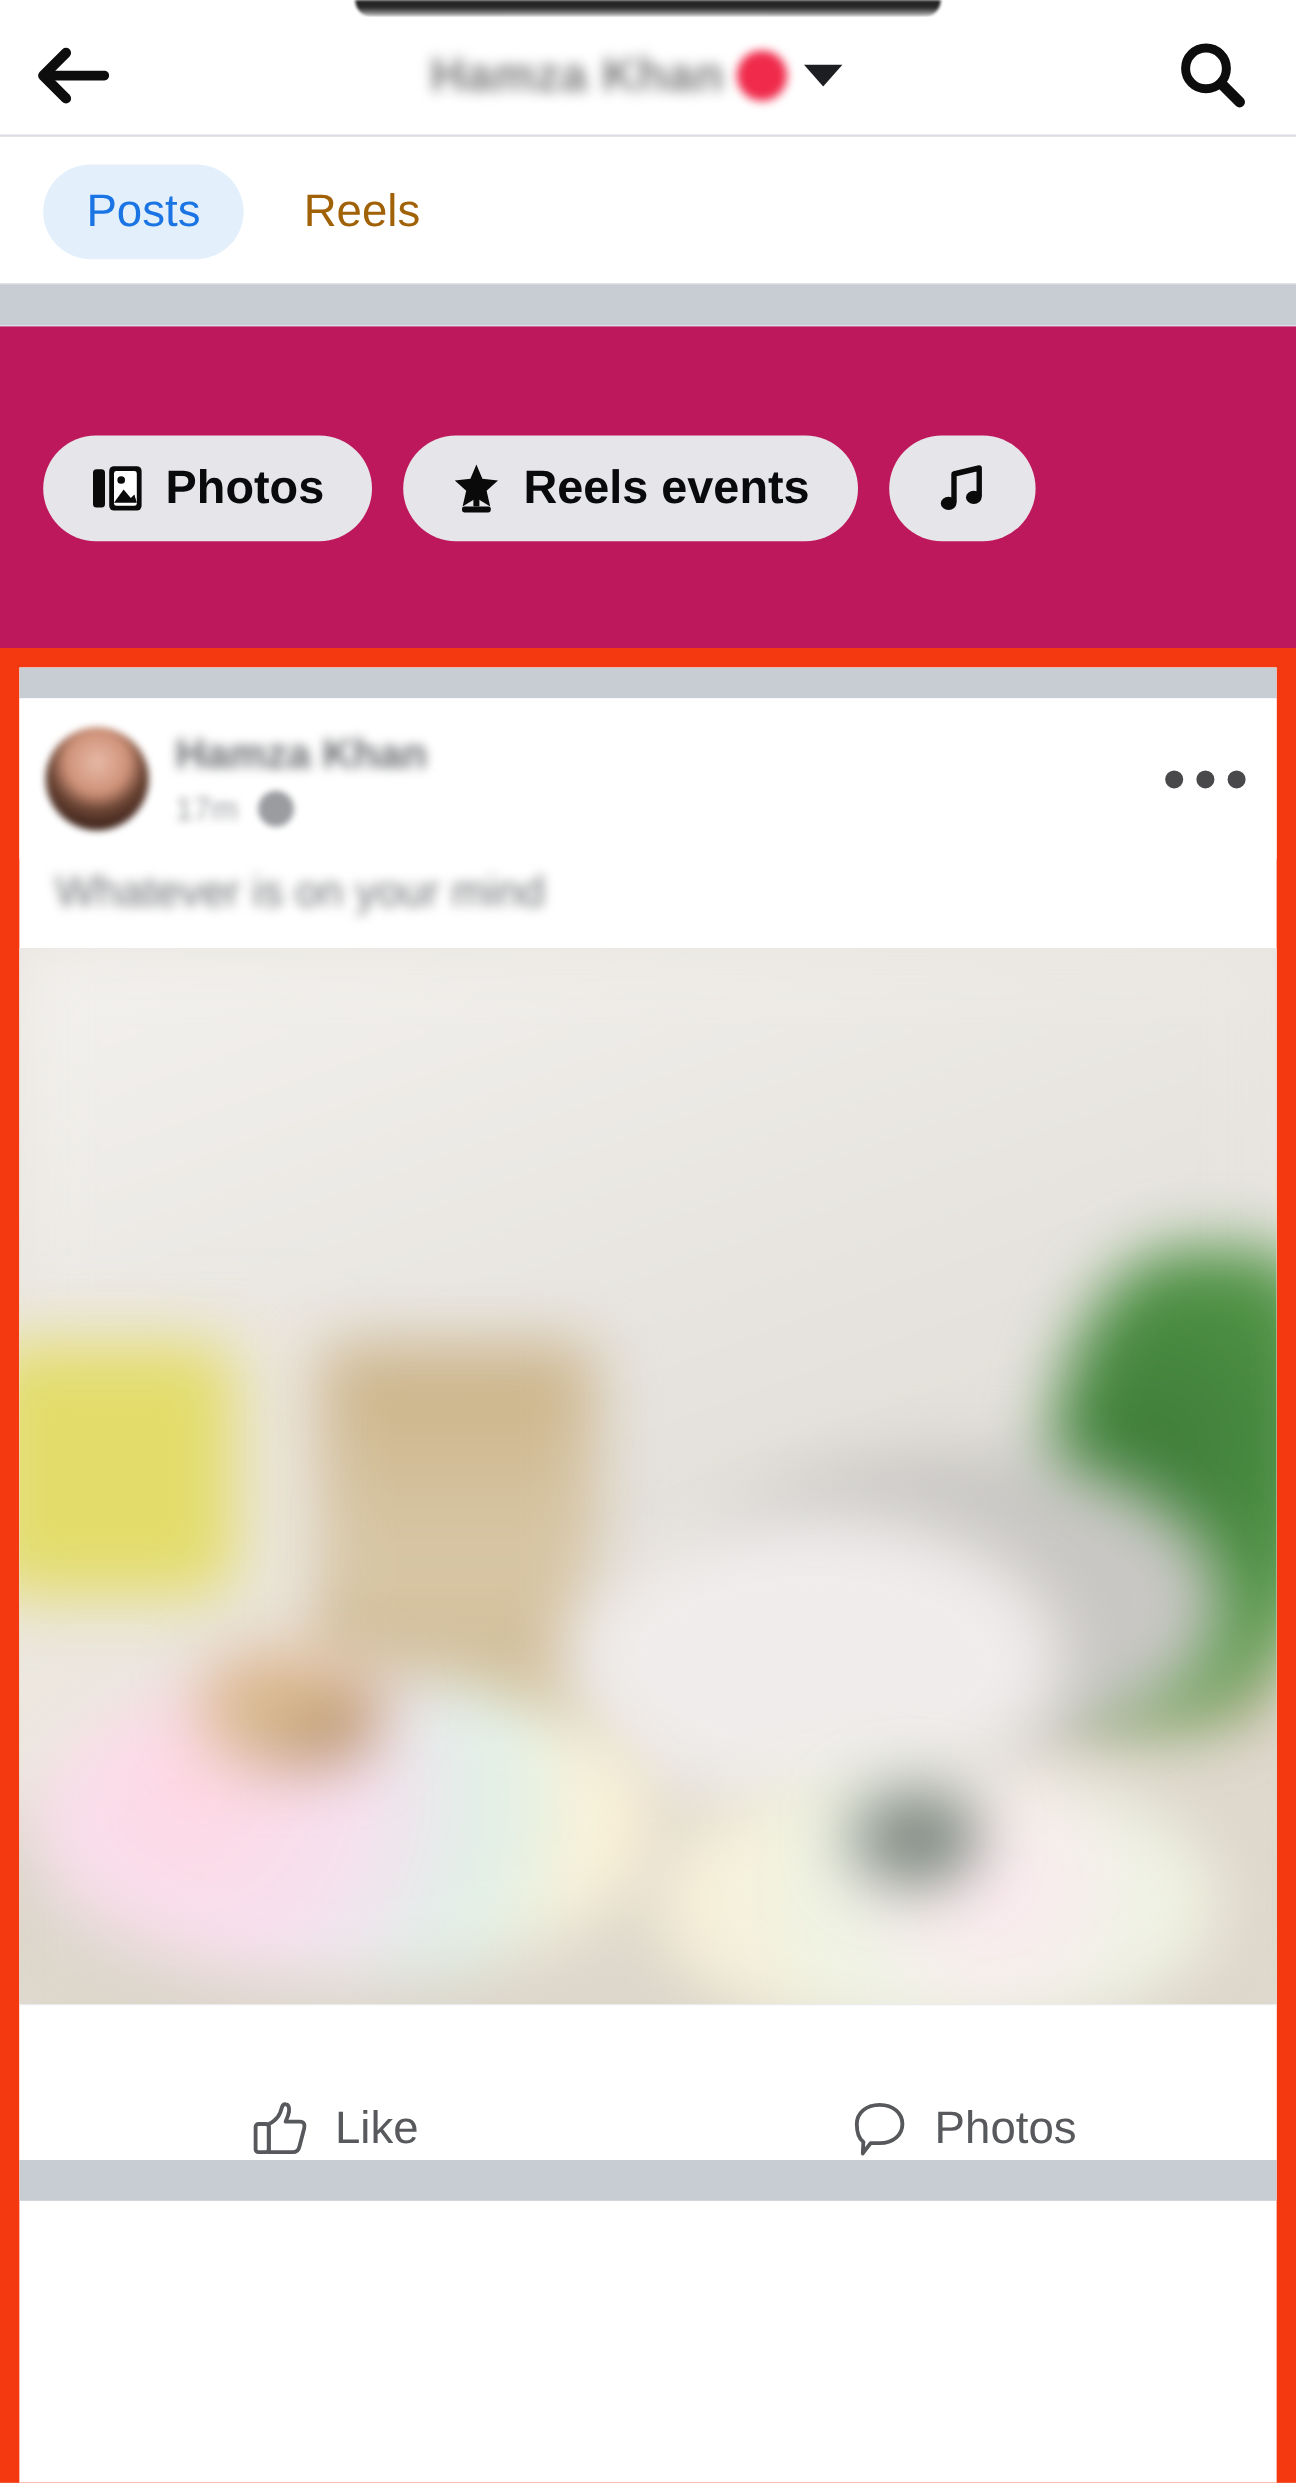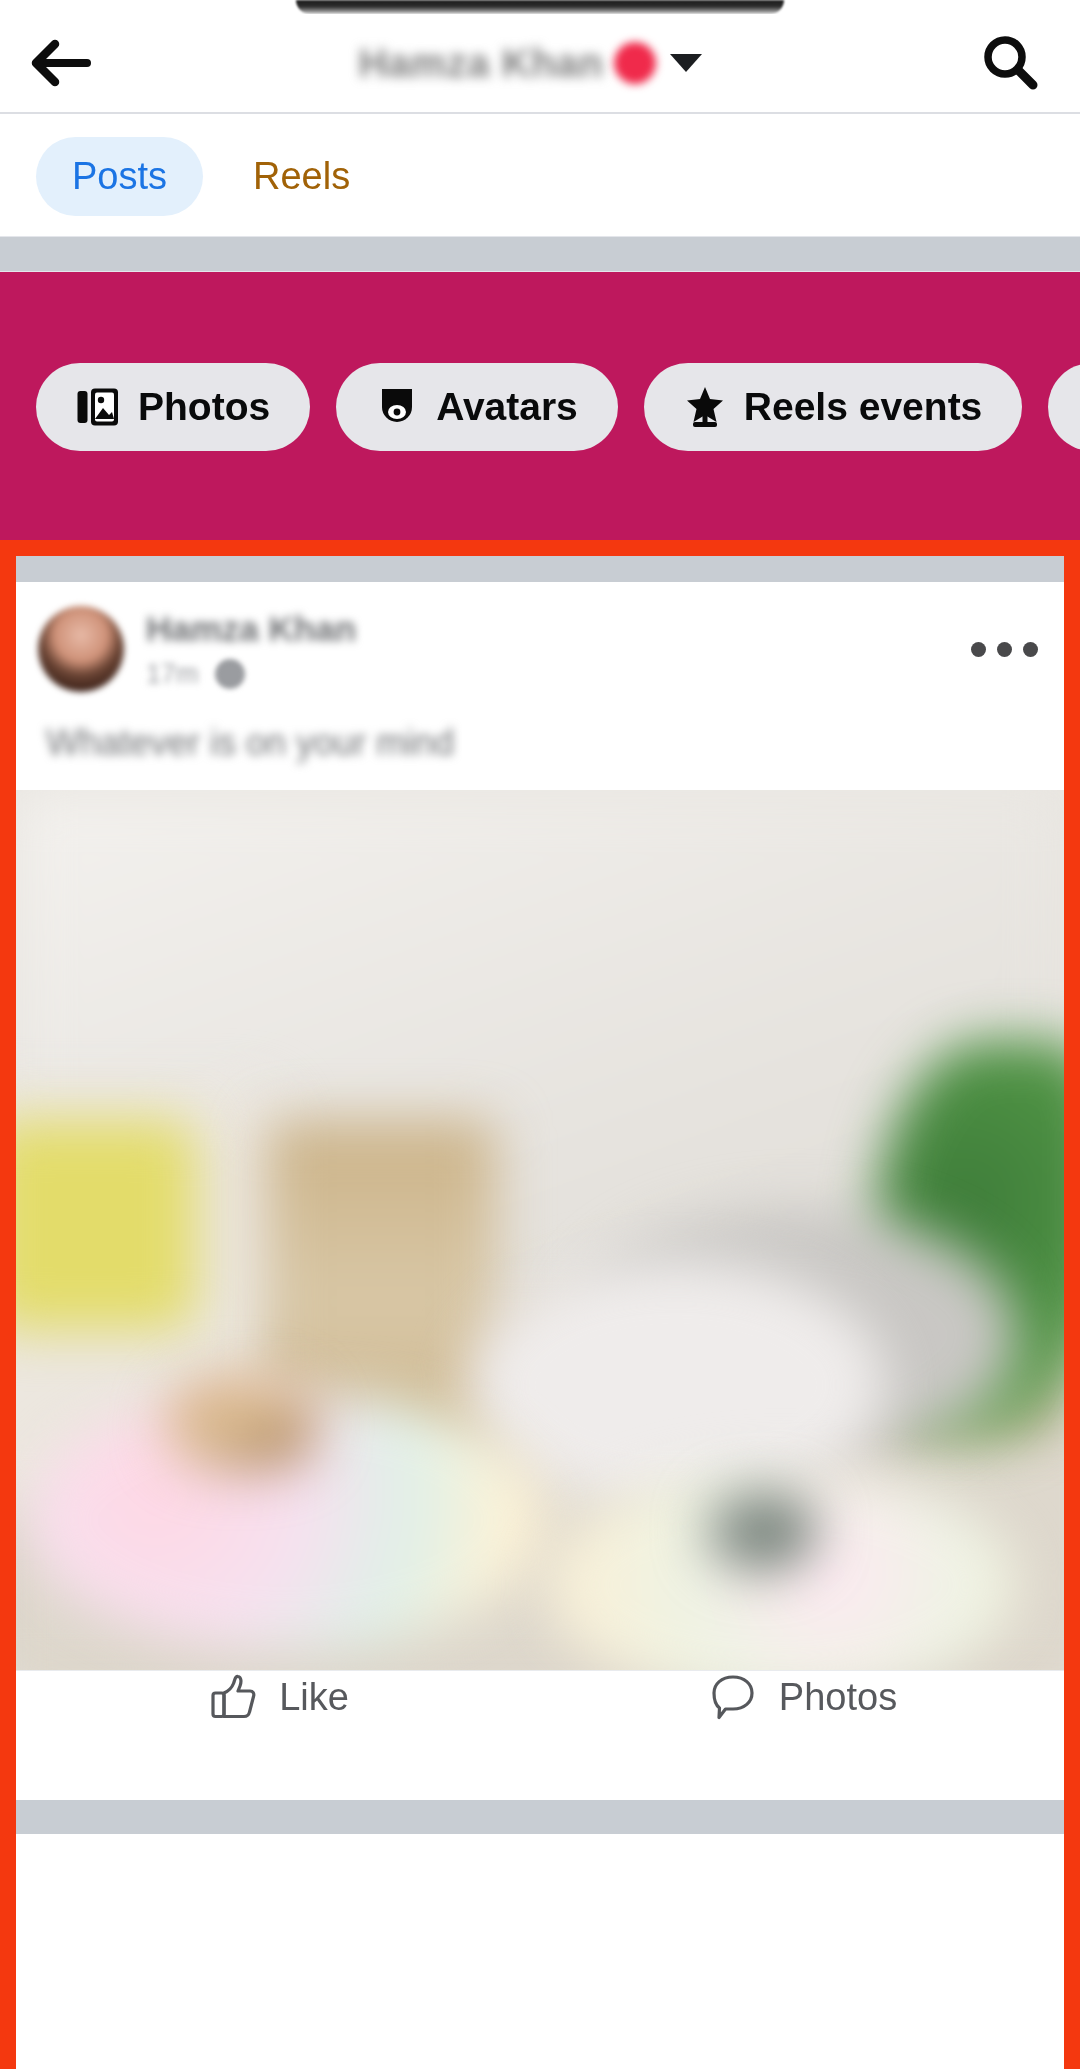--- a/index.html
+++ b/index.html
@@ -264,21 +264,21 @@
   .ph-cat {
     left: 690px; top: 700px; width: 110px; height: 80px;
     border-radius: 50%;
     background: linear-gradient(140deg, #9aa59c 0%, #6e7a73 70%);
   }
 
   
   .action-bar {
     height: 130px;
     background: #ffffff;
-    display: flex; align-items: flex-start;
+    display: flex; align-items: flex-end;
     border-top: 1px solid #e9ebee;
   }
   .action-btn {
     flex: 1;
     display: flex; align-items: center; justify-content: center;
     gap: 20px;
     font-size: 38px;
     color: #57595d;
   }
   .bottom-gray {
@@ -339,30 +339,20 @@
           <rect x="1.5" y="5" width="10" height="32" rx="3" fill="#0a0a0a"></rect>
           <rect x="15" y="2.5" width="27" height="37" rx="4" fill="#0a0a0a"></rect>
           <rect x="19" y="6.5" width="19" height="29" rx="2" fill="#ffffff"></rect>
           <circle cx="25" cy="14" r="3.2" fill="#0a0a0a"></circle>
           <path d="M19 33 L27 22 L33 29 L36 26 L38 33 Z" fill="#0a0a0a"></path>
         </svg>
       </span>
       <span>Photos</span>
     </div>
 
-    <div class="chip">
-      <span class="glyph">
-        <svg width="42" height="44" viewBox="0 0 42 44">
-          <path d="M6 4 h30 a0 0 0 0 1 0 0 v18 a15 15 0 0 1 -30 0 Z" fill="#0a0a0a"></path>
-          <ellipse cx="21" cy="27" rx="9" ry="7" fill="#ffffff"></ellipse>
-          <circle cx="21" cy="27" r="3.4" fill="#0a0a0a"></circle>
-        </svg>
-      </span>
-      <span>Avatars</span>
-    </div>
 
     <div class="chip">
       <span class="glyph">
         <svg width="42" height="44" viewBox="0 0 42 44">
           <path d="M21 2 L26 14 L39 15.5 L29.5 24 L32.5 37 L21 30 L9.5 37 L12.5 24 L3 15.5 L16 14 Z" fill="#0a0a0a"></path>
           <rect x="18.5" y="30" width="5" height="7" fill="#0a0a0a"></rect>
           <rect x="9" y="37" width="24" height="5" rx="2" fill="#0a0a0a"></rect>
         </svg>
       </span>
       <span>Reels events</span>

